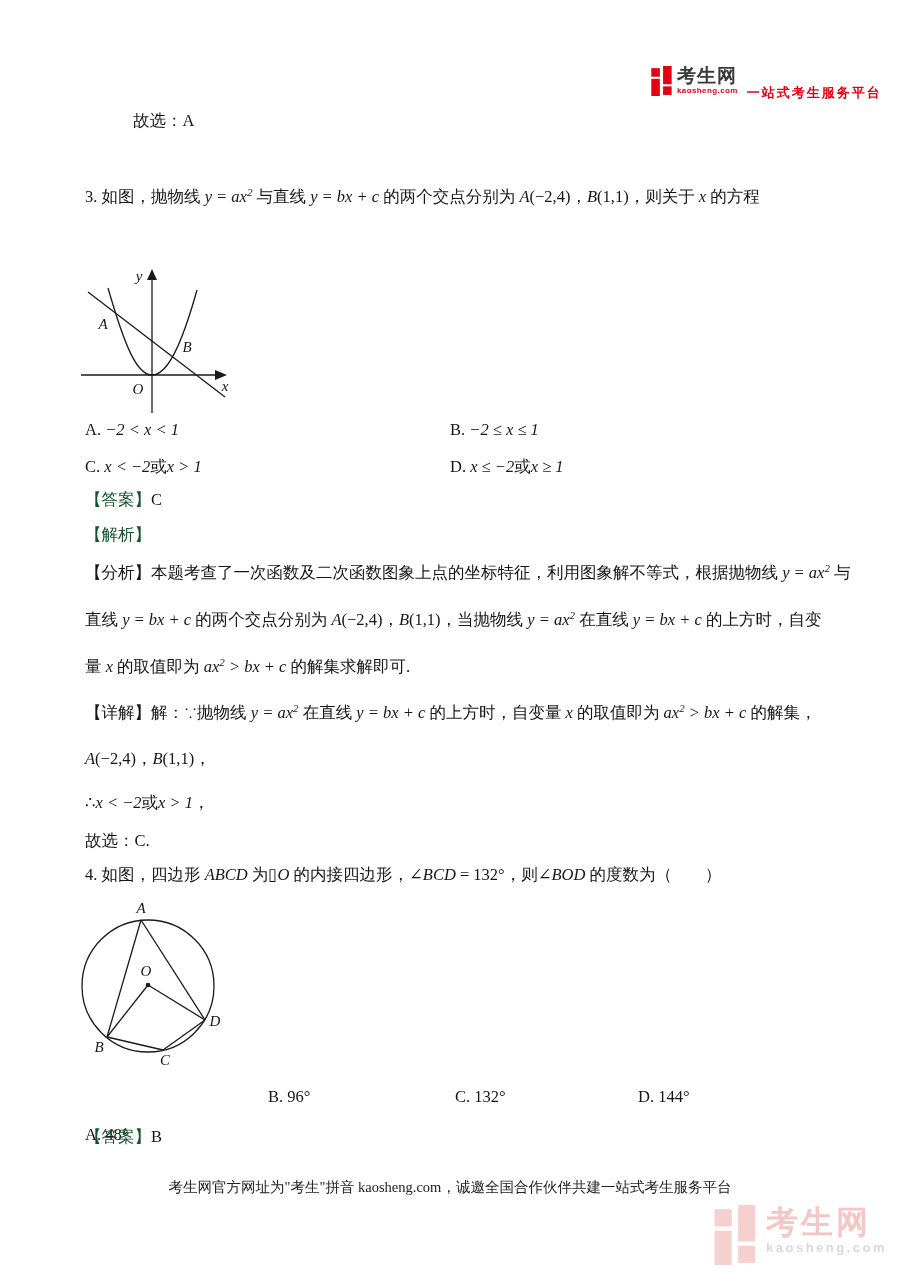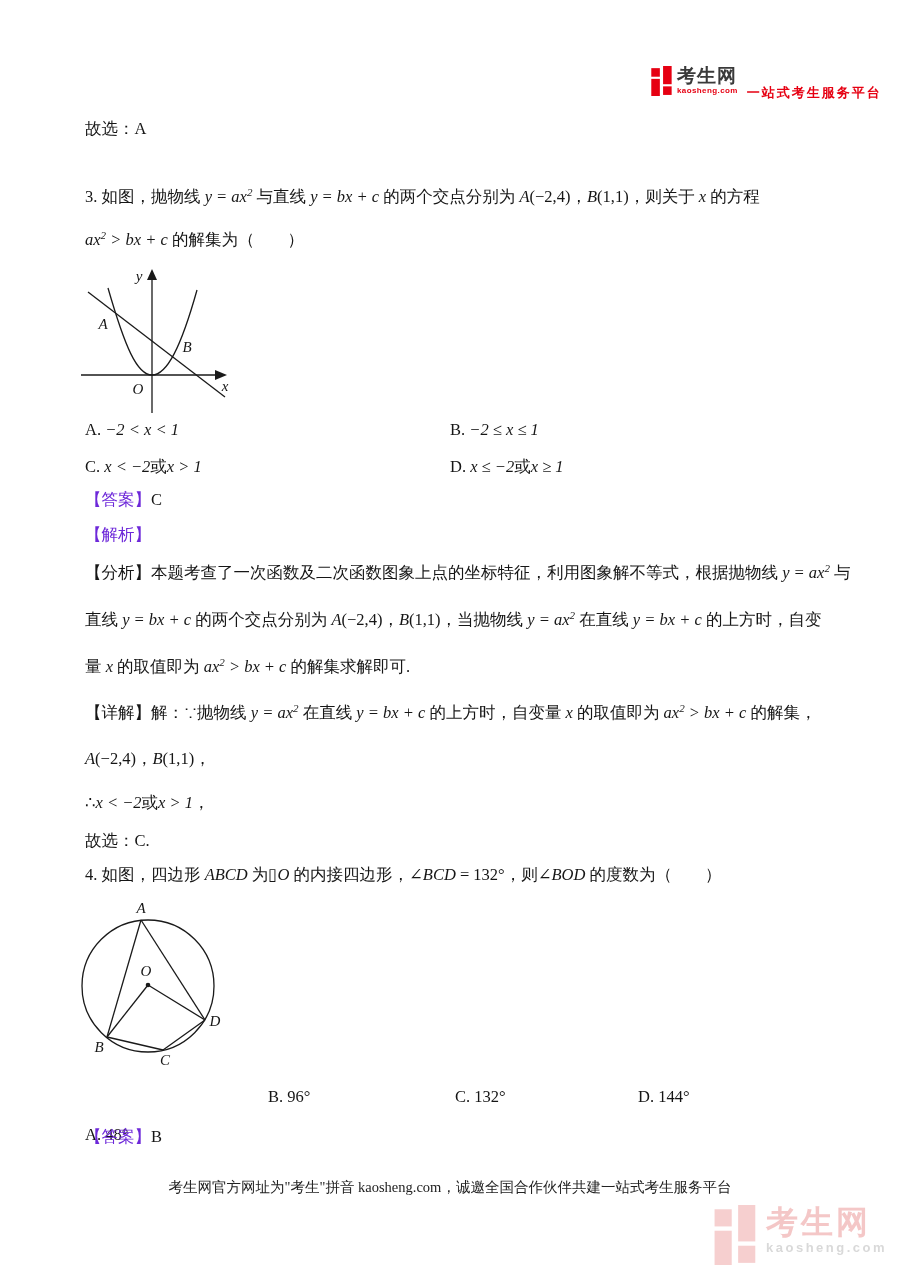--- a/index.html
+++ b/index.html
@@ -1,24 +1,24 @@
 <!DOCTYPE html>
 <html><head>
 <meta charset="utf-8">
 <style>
   html,body{margin:0;padding:0;background:#fff;}
   .page{position:relative;width:900px;height:1273px;background:#ffffff;overflow:hidden;
         font-family:"Liberation Serif","DejaVu Serif",serif;font-size:16.5px;color:#161616;}
   .line{position:absolute;left:85px;white-space:nowrap;line-height:1.35;}
   .seg-m{font-style:italic;}
   .seg-sup{font-style:italic;font-size:11px;position:relative;top:-6px;}
-  .seg-b{color:#6d28d9;}
+  .seg-b{color:#14532d;}
 
   
-  .l-q2-conclusion{top:118px;}
+  .l-q2-conclusion{top:110px;margin-left:48px;}
   .l-q2-note{top:141px;}
   .l-q3-stem1{top:186px;}
   .l-q3-stem2{top:229px;}
   .l-q3-opt-a{top:419px;}
   .l-q3-opt-b{top:419px;left:450px;font-family:Liberation Serif, serif;}
   .l-q3-opt-c{top:456px;}
   .l-q3-opt-d{top:456px;left:450px;}
   .l-q3-answer{top:489px;}
   .l-q3-analysis-label{top:524px;}
   .l-q3-analysis1{top:562px;}
@@ -76,21 +76,20 @@
     </span>
     <span class="logo-text">
       <div class="logo-brand">考生网</div>
       <div class="logo-domain">kaosheng.com</div>
     </span>
     <span class="logo-tagline">一站式考生服务平台</span>
   </div>
 
   <div class="line l-q2-conclusion"><span class="seg-t">故选：A</span></div>
   <div class="line l-q3-stem1"><span class="seg-t">3. 如图，抛物线 </span><span class="seg-m">y = ax</span><span class="seg-sup">2</span><span class="seg-t"> 与直线 </span><span class="seg-m">y = bx + c</span><span class="seg-t"> 的两个交点分别为 </span><span class="seg-m">A</span><span class="seg-t">(−2,4)，</span><span class="seg-m">B</span><span class="seg-t">(1,1)，则关于 </span><span class="seg-m">x</span><span class="seg-t"> 的方程</span></div>
-  <div class="line l-q3-stem2"><span class="seg-m">ax</span><span class="seg-sup">2</span><span class="seg-m"> &gt; bx + c</span><span class="seg-t"> 的解集为（　　）</span></div>
 
   <div class="fig3">
     <svg width="165" height="150" viewBox="0 0 165 150">
       <g stroke="#1a1a1a" stroke-width="1.3" fill="none">
         <line x1="77" y1="146" x2="77" y2="10"></line>
         <line x1="6" y1="108" x2="141" y2="108"></line>
         <line x1="13" y1="25" x2="150" y2="130"></line>
         <path d="M33,21 C50,80 62,108 77,108 C92,108 106,80 122,23"></path>
       </g>
       <g fill="#1a1a1a" stroke="none">

